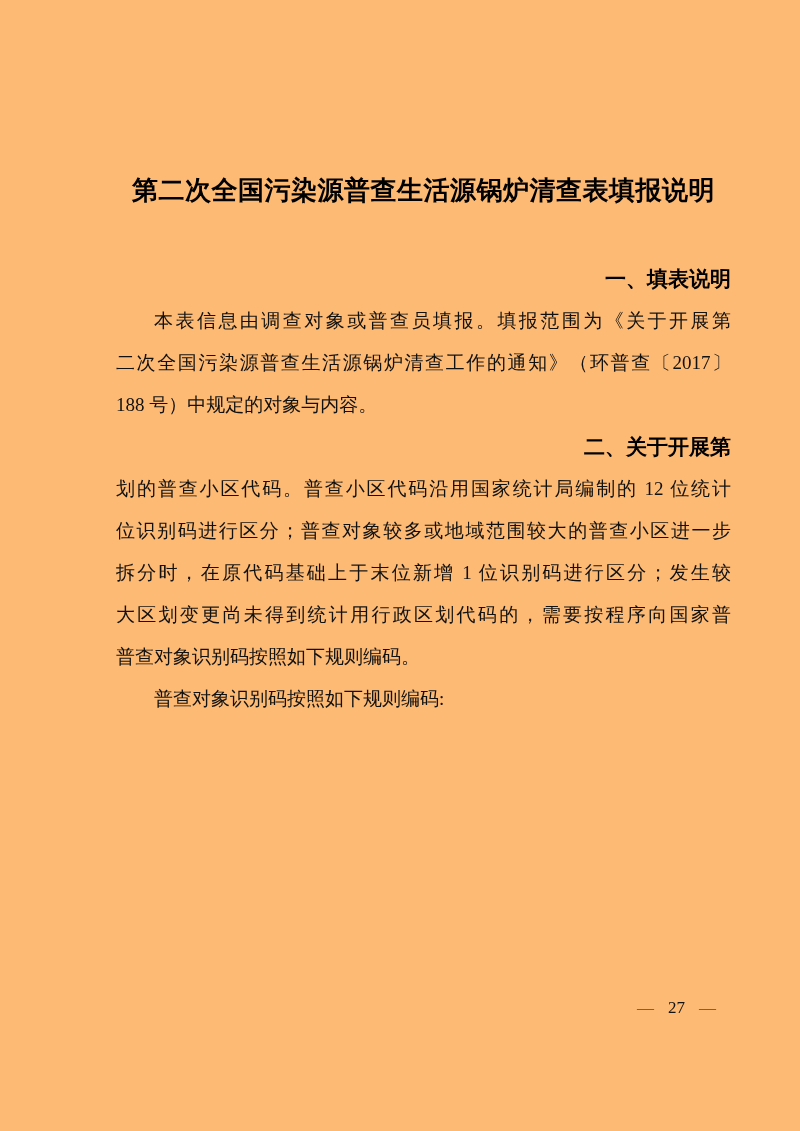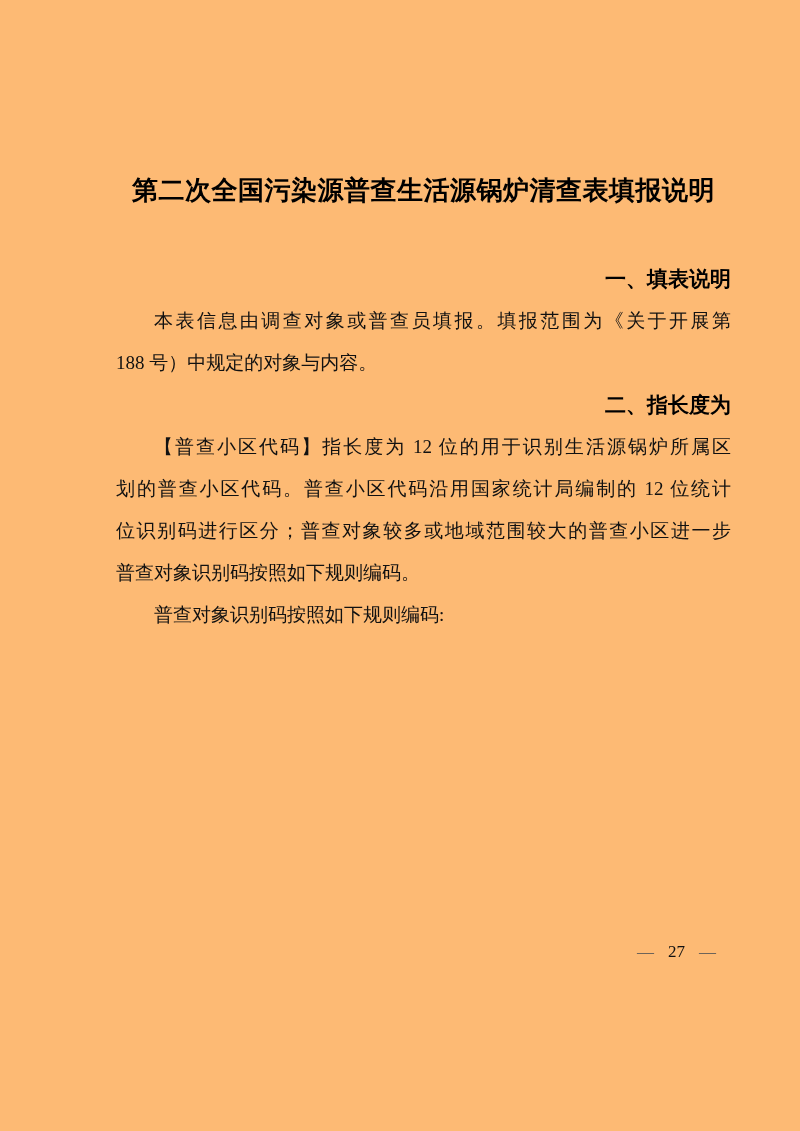--- a/index.html
+++ b/index.html
@@ -45,50 +45,52 @@
   }
   .j {
     text-align: justify;
     text-align-last: justify;
     text-justify: inter-character;
   }
   .end { text-align: center; text-align-last: left; }
   .ind { padding-left: 2em; }
   .footer {
     position: absolute;
-    top: 940px;
+    top: 996px;
     right: 100px;
     font-size: 17px;
     line-height: 24px;
     color: #222222;
   }
   .footer .dash { color: #555555; letter-spacing: 0; }
   .footer .num { margin: 0 14px; color: #111111; }
 </style>
 </head>
 <body>
 
 <div class="page">
   <div class="content">
 
     <h1 class="doc-title">第二次全国污染源普查生活源锅炉清查表填报说明</h1>
 
     <h2 class="sec-heading">一、填表说明</h2>
 
     <div class="para">
       <div class="line j ind">本表信息由调查对象或普查员填报。填报范围为《关于开展第</div>
+      <div class="line j">二次全国污染源普查生活源锅炉清查工作的通知》（环普查〔2017〕</div>
       <div class="line end">188 号）中规定的对象与内容。</div>
     </div>
 
-    <h2 class="sec-heading">二、指长度为</h2>
+    <h2 class="sec-heading">二、关于开展第</h2>
 
     <div class="para">
-      <div class="line j ind">【普查小区代码】指长度为 12 位的用于识别生活源锅炉所属区</div>
       <div class="line j">划的普查小区代码。普查小区代码沿用国家统计局编制的 12 位统计</div>
       <div class="line j">位识别码进行区分；普查对象较多或地域范围较大的普查小区进一步</div>
+      <div class="line j">拆分时，在原代码基础上于末位新增 1 位识别码进行区分；发生较</div>
+      <div class="line j">大区划变更尚未得到统计用行政区划代码的，需要按程序向国家普</div>
       <div class="line end">普查对象识别码按照如下规则编码。</div>
     </div>
 
 
     <div class="para">
       <div class="line end ind">普查对象识别码按照如下规则编码:</div>
     </div>
 
   </div>
 

